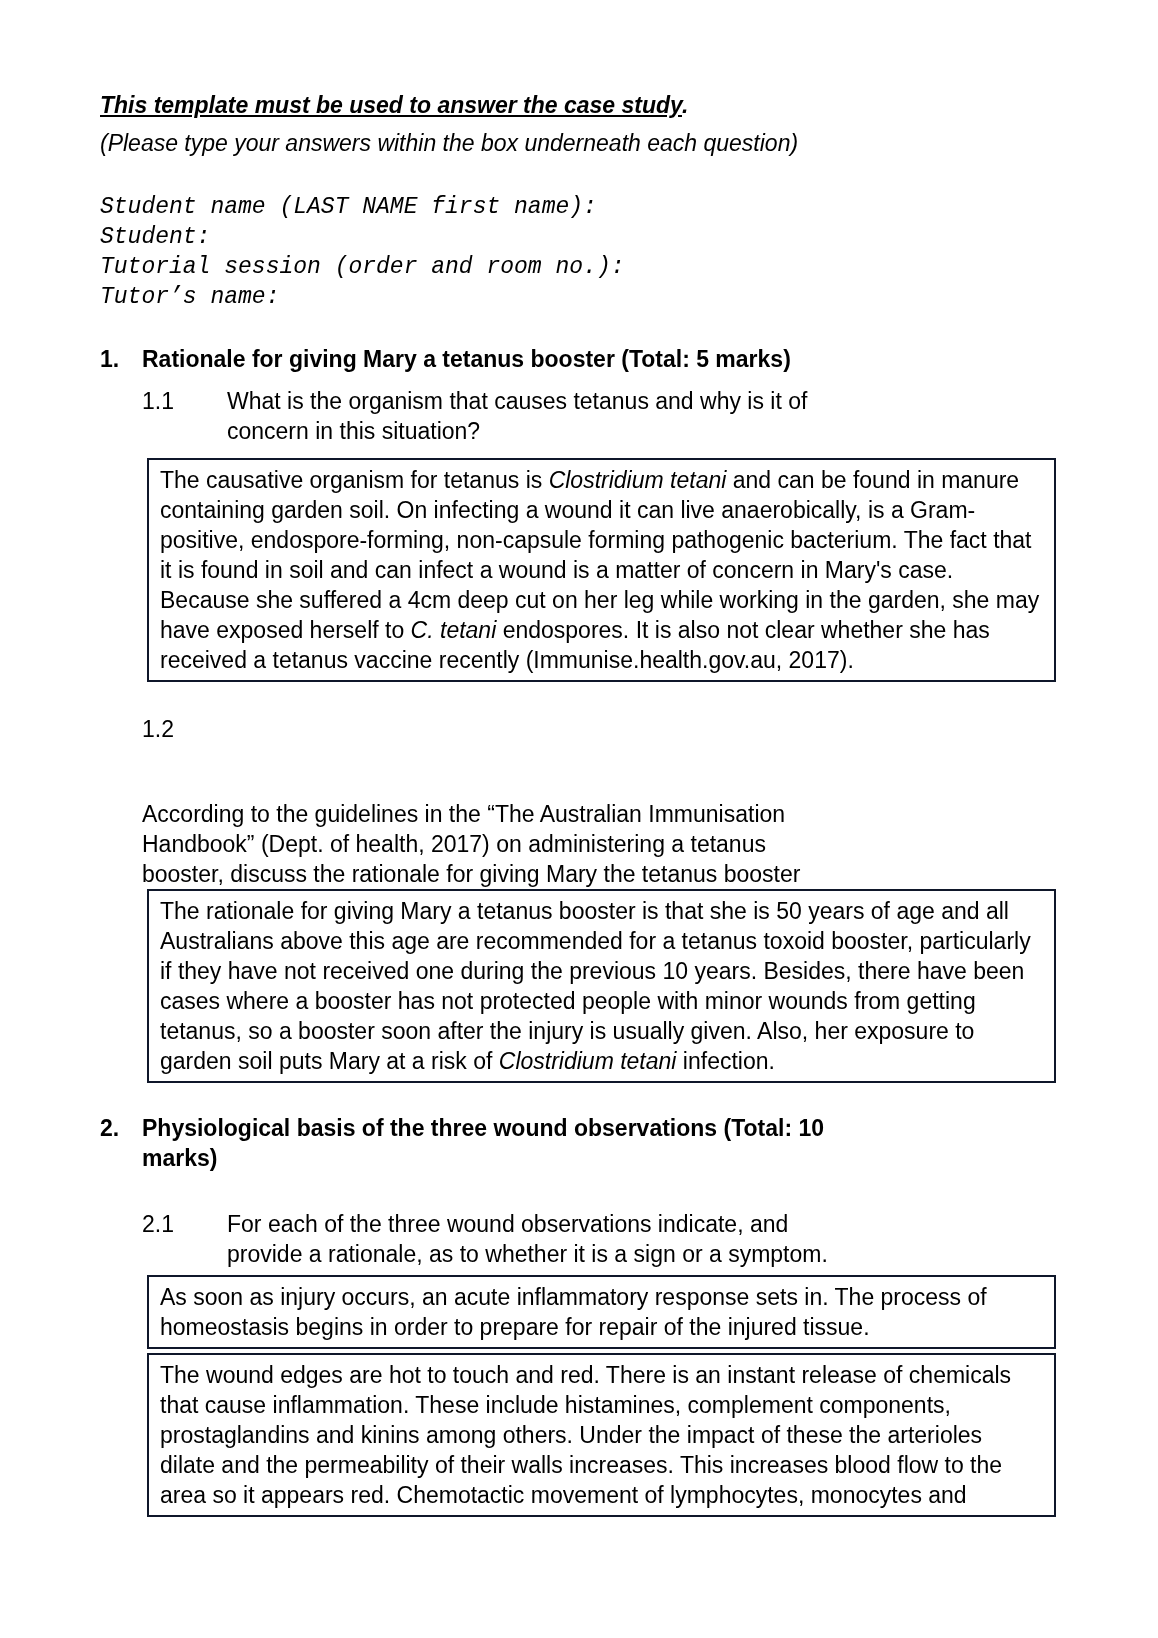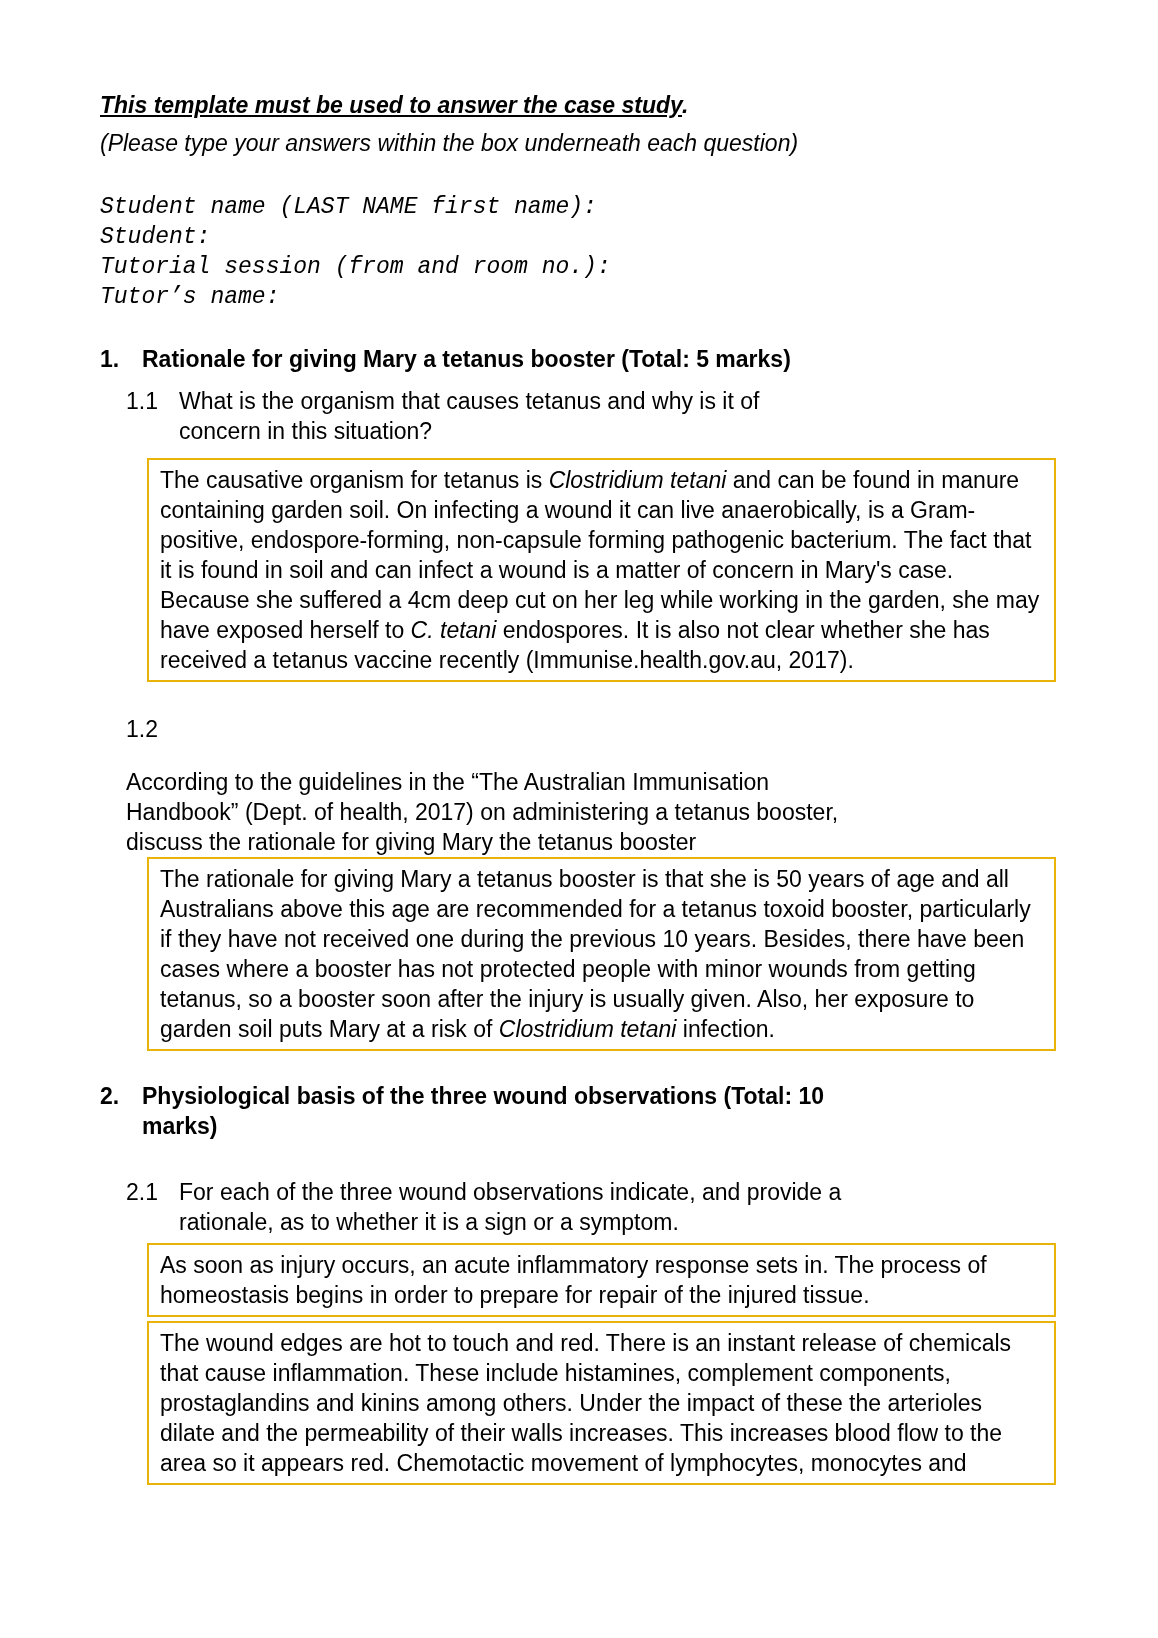--- a/index.html
+++ b/index.html
@@ -48,38 +48,39 @@
     font-weight: bold;
     line-height: 30px;
   }
   .section-heading .num {
     flex: 0 0 42px;
   }
   .section-heading.first { margin-top: 32px; }
   .section-heading.second { margin-top: 30px; }
   .question-row {
     display: flex;
-    margin-left: 26px;
+    margin-left: 42px;
     line-height: 30px;
+    gap: 32px;
   }
   .question-row .num {
     flex: 0 0 53px;
   }
   .question-row .qtext {
     flex: 1;
   }
   .q11 { margin-top: 12px; }
   .q12 { margin-top: 32px; flex-direction: column; }
   .q21 { margin-top: 36px; }
   .q22 { margin-top: 36px; }
   .answer-box {
     box-sizing: border-box;
     margin-left: 47px;
     width: 909px;
-    border: 2px solid #eab308;
+    border: 2px solid #0f172a;
     padding: 5px 11px;
     line-height: 30px;
   }
   .answer-box p { margin: 0; }
   .answer-box i { font-style: italic; }
   .box1 { margin-top: 12px; }
   .box2 { }
   .box3 { margin-top: 6px; }
   .box4 { margin-top: 4px; }
 </style>
@@ -88,21 +89,21 @@
 
 <div class="page">
 
   <p class="title"><span class="underlined">This template must be used to answer the case study</span><span>.</span></p>
 
   <p class="instruction">(Please type your answers within the box underneath each question)</p>
 
   <div class="student-block">
     <span>Student name (LAST NAME first name):</span>
     <span>Student:</span>
-    <span>Tutorial session (from and room no.):</span>
+    <span>Tutorial session (order and room no.):</span>
     <span>Tutor’s name:</span>
   </div>
 
   <div class="section-heading first">
     <span class="num">1.</span>
     <span>Rationale for giving Mary a tetanus booster (Total: 5 marks)</span>
   </div>
 
   <div class="question-row q11">
     <span class="num">1.1</span>

